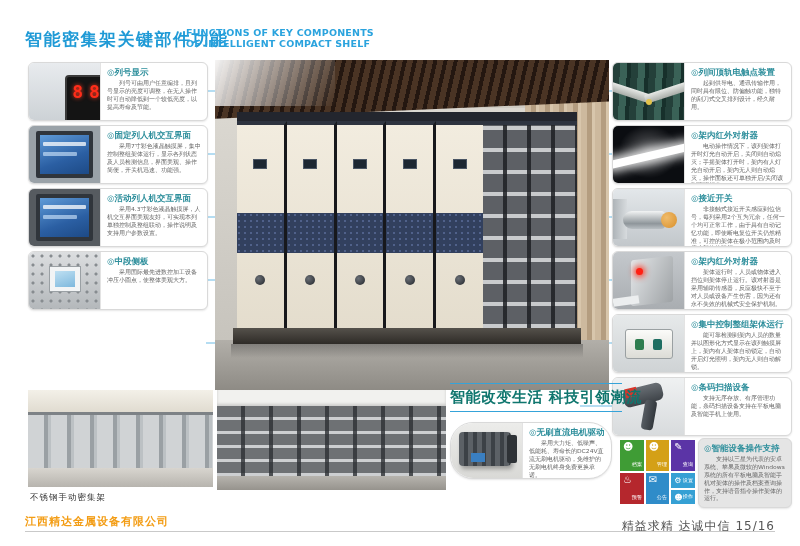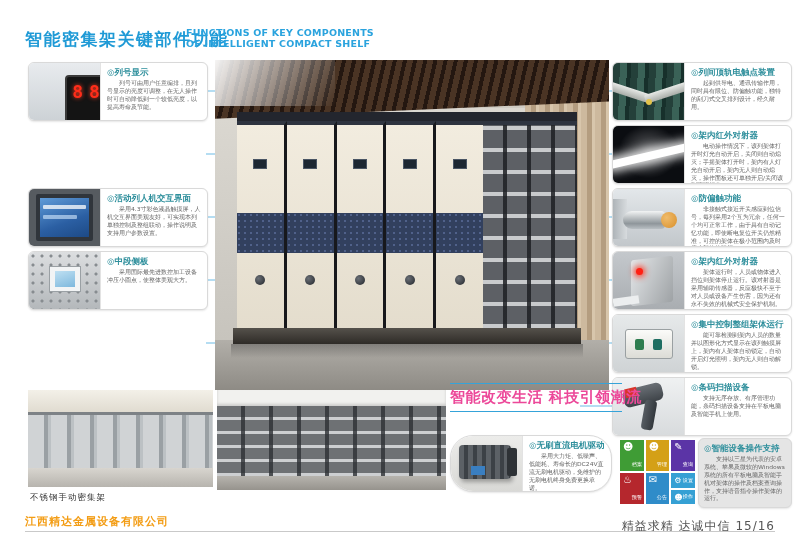--- a/index.html
+++ b/index.html
@@ -90,24 +90,24 @@
   .bl-floor { position:absolute; left:0; top:78px; width:185px; height:19px; background:linear-gradient(180deg,#d8d5cf,#b7b4ae); }
   .bc-photo { position:absolute; left:217px; top:390px; width:229px; height:100px; overflow:hidden; background:#8a8c8f; }
   .bc-ceil { position:absolute; left:0; top:0; width:229px; height:16px; background:#f1f1ef; box-shadow:inset 0 -2px 3px rgba(0,0,0,.15); }
   .bc-shelves { position:absolute; left:0; top:16px; width:229px; height:70px; background:repeating-linear-gradient(0deg,#cdcfd1 0 3px,#6e7174 3px 14px); }
   .bc-shelves::before { content:""; position:absolute; inset:0; background:repeating-linear-gradient(90deg,transparent 0 24px,rgba(45,48,52,.8) 24px 28px); }
   .bc-floor { position:absolute; left:0; top:86px; width:229px; height:14px; background:linear-gradient(180deg,#b7b4ae,#96938d); }
   .bl-caption { position:absolute; left:30px; top:492px; font-size:8.5px; color:#333; letter-spacing:1px; }
 
   
   .slogan-rule { position:absolute; left:450px; width:172px; height:1px; background:#35a3d9; }
-  .slogan { position:absolute; left:450px; top:388px; width:172px; font-size:15px; font-weight:bold; color:#ec4899; letter-spacing:.5px; white-space:nowrap; }
-
-  
-  .motor-card { position:absolute; left:450px; top:435px; width:162px; height:57px;border-radius:23px; }
+  .slogan { position:absolute; left:450px; top:388px; width:172px; font-size:15px; font-weight:bold; color:#0f766e; letter-spacing:.5px; white-space:nowrap; }
+
+  
+  .motor-card { position:absolute; left:450px; top:422px; width:162px; height:57px;border-radius:23px; }
   .smart-card { position:absolute; left:698px; top:438px; width:94px; height:70px; background:#e5e5e5; border:1px solid #d9d9d9; border-radius:6px; box-shadow:0 1px 2px rgba(0,0,0,.10); padding:4px 5px; overflow:hidden; }
   .tiles { position:absolute; left:620px; top:440px; width:75px; height:64px; display:grid; grid-template-columns:repeat(3,1fr); grid-template-rows:repeat(2,1fr); gap:2px; }
   .tile { position:relative; color:#fff; overflow:hidden; }
   .tile .ico { position:absolute; left:3px; top:2px; font-size:10px; line-height:10px; }
   .tile .lb { position:absolute; right:2px; bottom:2px; font-size:6px; transform:scale(.85); transform-origin:100% 100%; }
   .tile.split { display:flex; flex-direction:column; gap:2px; background:none !important; }
   .tile.split > div { flex:1; position:relative; background:#35a0d4; color:#fff; }
   .tile.split .ico { font-size:8px; top:3px; }
   .tile.split .lb { bottom:3px; }
 
@@ -171,20 +171,32 @@
 
   <div class="card" style="left:28px;top:62px">
     <div class="photo ph-display">
         <div class="led">88</div>
       </div>
     <div class="txt">
         <div class="chead">◎列号显示</div>
         <div class="cbody">列号可由用户任意编排，且列号显示的亮度可调整，在无人操作时可自动降低到一个较低亮度，以提高寿命及节能。</div>
       </div>
   </div>
+  <div class="card" style="left:28px;top:125px">
+    <div class="photo ph-screen">
+        <div class="bez"></div>
+        <div class="scr"></div>
+        <div class="row1"></div>
+        <div class="row2"></div>
+      </div>
+    <div class="txt">
+        <div class="chead">◎固定列人机交互界面</div>
+        <div class="cbody">采用7寸彩色液晶触摸屏，集中控制整组架体运行，显示各列状态及人员检测信息，界面美观、操作简便，开关机迅速、功能强。</div>
+      </div>
+  </div>
   <div class="card" style="left:28px;top:188px">
     <div class="photo ph-screen dark">
         <div class="bez"></div>
         <div class="scr"></div>
         <div class="row1"></div>
         <div class="row2"></div>
       </div>
     <div class="txt">
         <div class="chead">◎活动列人机交互界面</div>
         <div class="cbody">采用4.3寸彩色液晶触摸屏，人机交互界面美观友好，可实现本列单独控制及整组联动，操作说明及支持用户参数设置。</div>
@@ -223,21 +235,21 @@
         <div class="cbody">电动操作情况下，该列架体打开时灯光自动开启，关闭则自动熄灭；手摇架体打开时，架内有人灯光自动开启，架内无人则自动熄灭，操作面板还可单独开启/关闭该列照明灯光。</div>
       </div>
   </div>
   <div class="card" style="left:612px;top:188px">
     <div class="photo ph-switch">
         <div class="plate"></div>
         <div class="cyl"></div>
         <div class="cap"></div>
       </div>
     <div class="txt">
-        <div class="chead">◎防偏触功能</div>
+        <div class="chead">◎接近开关</div>
         <div class="cbody">非接触式接近开关感应到位信号，每列采用2个互为冗余，任何一个均可正常工作，由于具有自动记忆功能，即使断电复位开关仍然精准，可控的架体在极小范围内及时停止架体的运行。</div>
       </div>
   </div>
   <div class="card" style="left:612px;top:251px">
     <div class="photo ph-ir">
         <div class="box"></div>
         <div class="red"></div>
         <div class="sill"></div>
       </div>
     <div class="txt">

